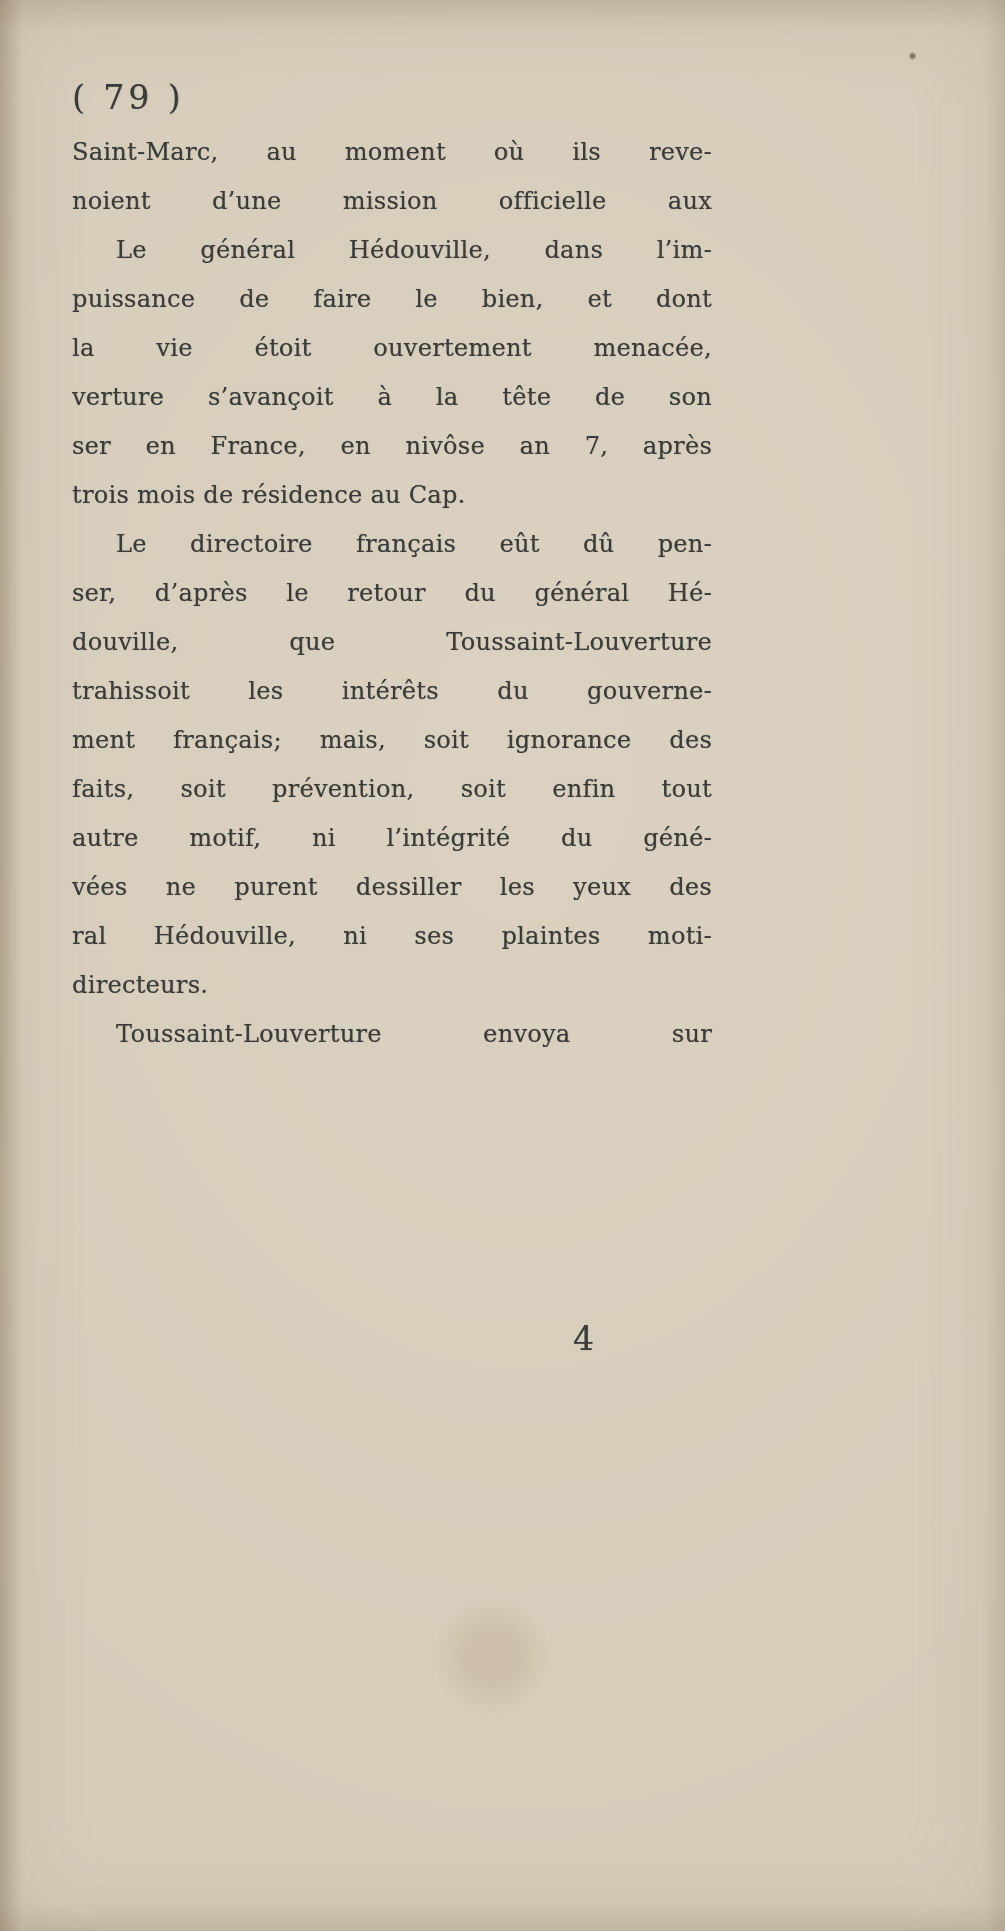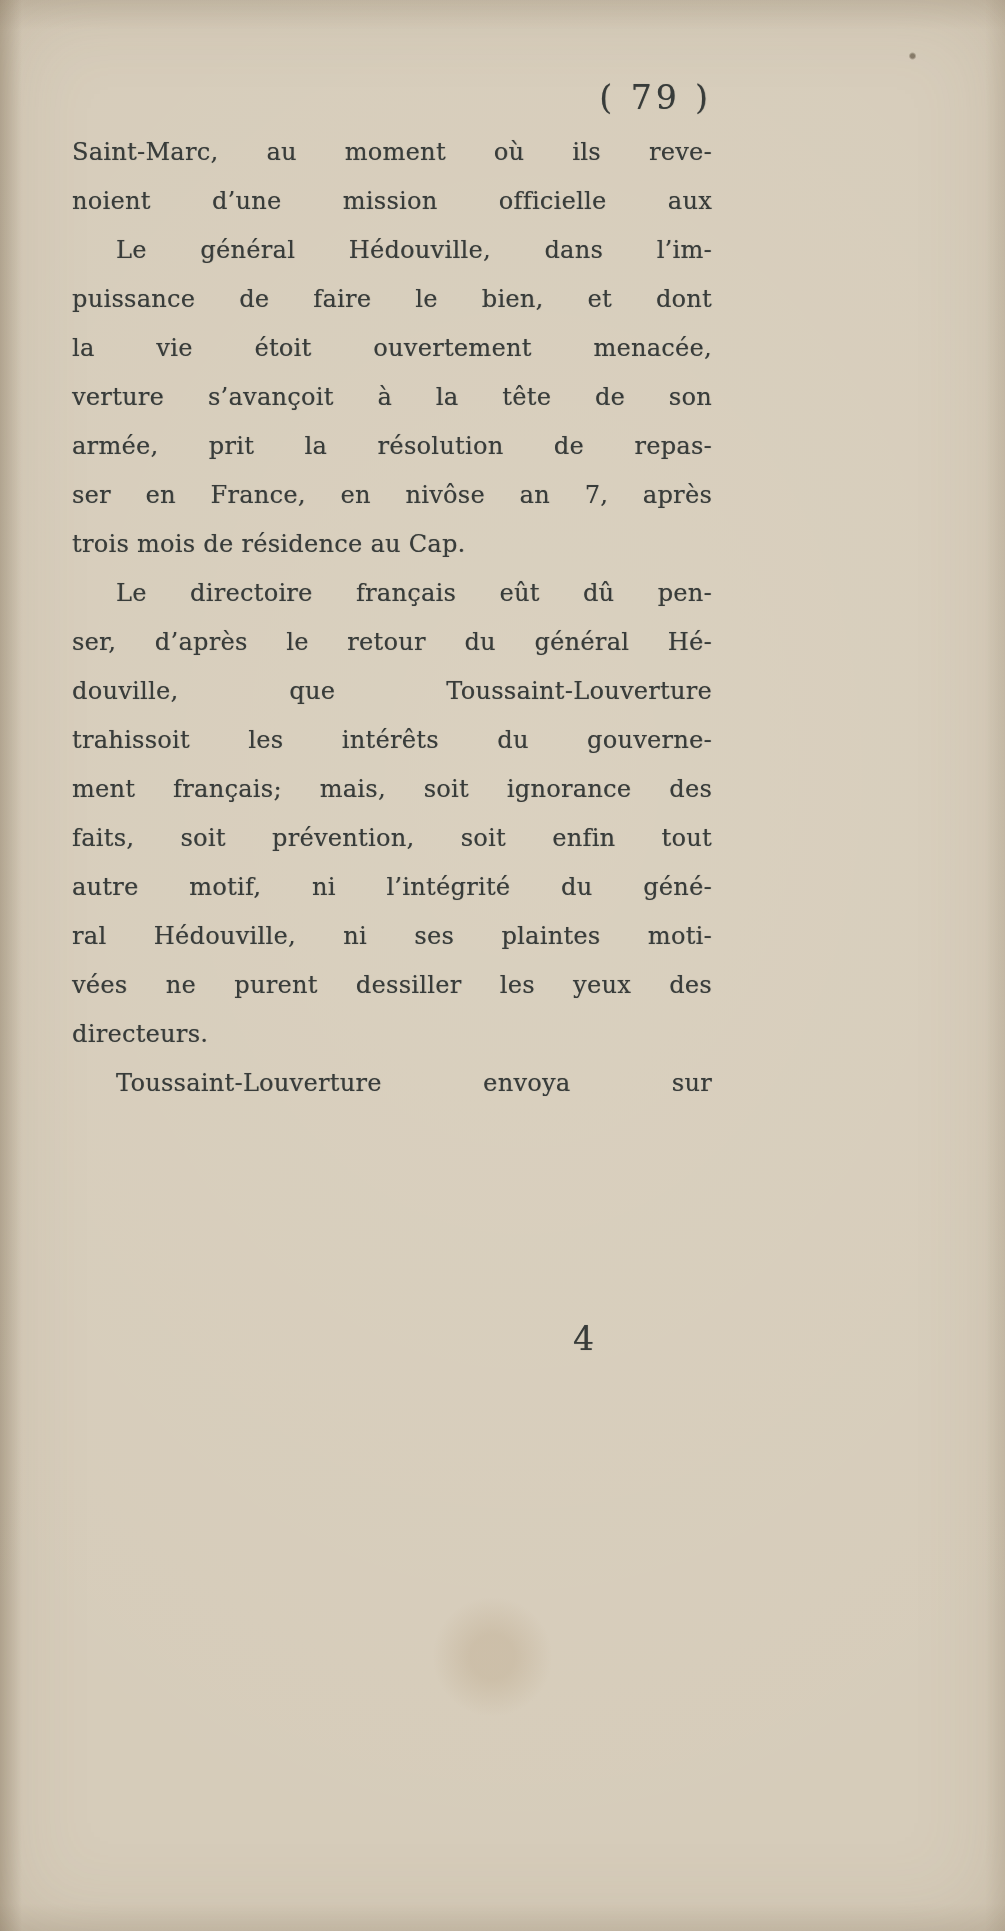--- a/index.html
+++ b/index.html
@@ -29,21 +29,21 @@
       linear-gradient(270deg, rgba(104,86,60,0.12) 0, rgba(104,86,60,0) 20px),
       linear-gradient(0deg,   rgba(104,86,60,0.12) 0, rgba(104,86,60,0) 28px),
       #d6ccba;
     box-shadow: inset 0 0 90px rgba(120,100,70,0.18);
   }
   .page-number {
     position: absolute;
     top: 78px;
     left: 72px;
     width: 640px;
-    text-align: right;
+    text-align: left;
     font-size: 33px;
     letter-spacing: 4px;
     text-shadow: 0.3px 0.3px 0.7px rgba(56,60,58,0.55);
   }
   .text-block {
     position: absolute;
     top: 128px;
     left: 72px;
     width: 640px;
   }
@@ -88,35 +88,34 @@
     <div class="para">
       <div class="line">Saint-Marc, au moment où ils reve-</div>
       <div class="line">noient d’une mission officielle aux</div>
     </div>
 
     <div class="para indent">
       <div class="line">Le général Hédouville, dans l’im-</div>
       <div class="line">puissance de faire le bien, et dont</div>
       <div class="line">la vie étoit ouvertement menacée,</div>
       <div class="line">verture s’avançoit à la tête de son</div>
-      <div class="line">armée, prit la résolution de repas-</div>
       <div class="line">ser en France, en nivôse an 7, après</div>
       <div class="line short">trois mois de résidence au Cap.</div>
     </div>
 
     <div class="para indent">
       <div class="line">Le directoire français eût dû pen-</div>
       <div class="line">ser, d’après le retour du général Hé-</div>
       <div class="line">douville, que Toussaint-Louverture</div>
       <div class="line">trahissoit les intérêts du gouverne-</div>
       <div class="line">ment français; mais, soit ignorance des</div>
       <div class="line">faits, soit prévention, soit enfin tout</div>
       <div class="line">autre motif, ni l’intégrité du géné-</div>
+      <div class="line">vées ne purent dessiller les yeux des</div>
       <div class="line">ral Hédouville, ni ses plaintes moti-</div>
-      <div class="line">vées ne purent dessiller les yeux des</div>
       <div class="line short">directeurs.</div>
     </div>
 
     <div class="para indent">
       <div class="line">Toussaint-Louverture envoya sur</div>
     </div>
 
   </div>
 
   <div class="signature">4</div>

